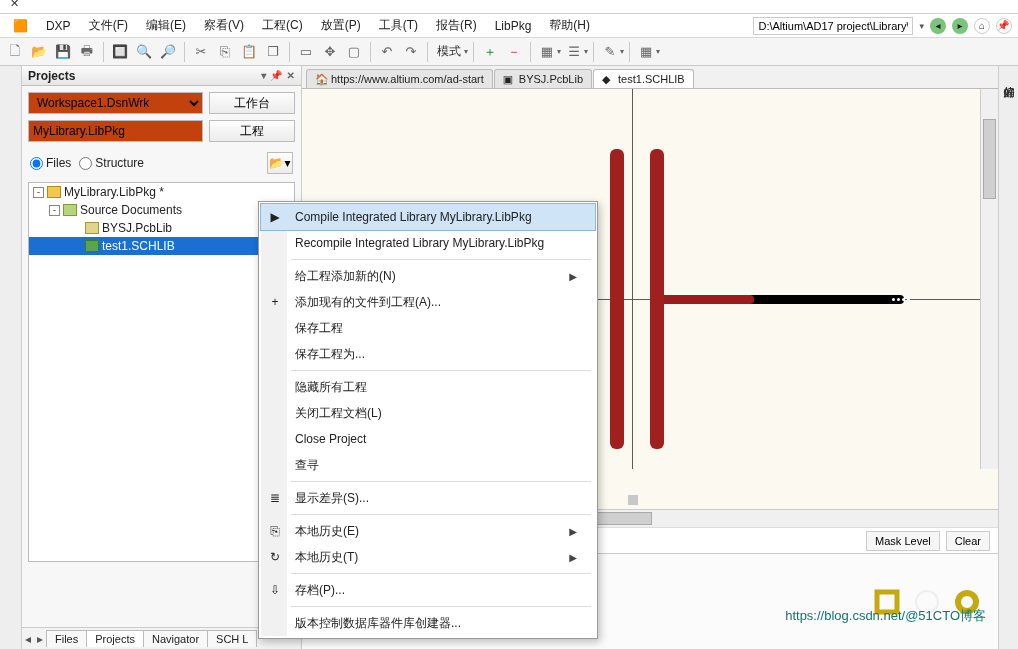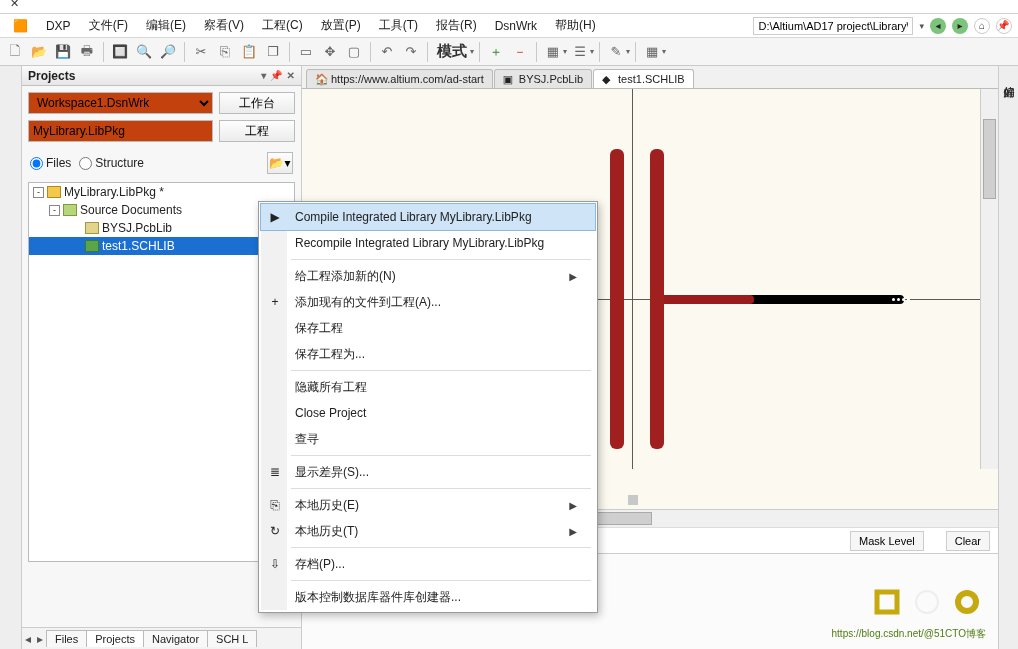--- a/index.html
+++ b/index.html
@@ -12,35 +12,35 @@
   .menubar-item { padding: 2px 7px; cursor: default; }
   .pathbox { margin-left: auto; display: flex; align-items: center; gap: 6px; }
   .pathbox input { width: 160px; height: 18px; font-size: 11px; padding: 0 4px; border: 1px solid #ccc; }
   .circ-btn { width: 16px; height: 16px; border-radius: 50%; display: inline-flex; align-items: center; justify-content: center; font-size: 10px; }
   .cg { background: #7cc37c; } .co { background: #fff; border:1px solid #ccc; }
   
   .toolbar { height: 28px; background: #f5f5f5; border-bottom: 1px solid #c9c9c9; display: flex; align-items: center; padding: 0 4px; gap: 2px; }
   .tb-btn { width: 22px; height: 22px; display: inline-flex; align-items: center; justify-content: center; color: #666; font-size: 13px; }
   .tb-sep { width: 1px; height: 20px; background: #c9c9c9; margin: 0 3px; }
   .tb-drop { font-size: 8px; color: #666; margin-left: -3px; }
-  .tb-label { padding: 0 4px; font-size: 15px; color: #333; font-weight: bold; }
+  .tb-label { padding: 0 4px; font-size: 12px; color: #333; }
   
   .mainrow { display: flex; height: 583px; }
   
   
   .leftdock { width: 22px; background: #eee; border-right: 1px solid #ccc; }
   
   
   .projects { width: 280px; background: #f7f7f7; border-right: 1px solid #ccc; display: flex; flex-direction: column; }
   .panel-title { height: 20px; background: linear-gradient(#fbfbfb,#e6e6e6); border-bottom: 1px solid #c0c0c0; display: flex; align-items: center; padding: 0 6px; font-weight: bold; font-size: 12px; }
   .panel-title .pins { margin-left: auto; display: flex; gap: 4px; font-size: 10px; color: #666; }
   .panel-body { padding: 6px; background: #f7f7f7; }
   .selectrow { display: flex; gap: 6px; margin-bottom: 6px; }
   .selectrow select, .selectrow input { flex: 1; height: 22px; font-size: 12px; border: 1px solid #bbb; padding: 0 4px; background: #c2410c; }
-  .btn-slim { width: 76px; height: 22px; background: linear-gradient(#fdfdfd,#ececec); border: 1px solid #bbb; font-size: 12px; text-align: center; }
+  .btn-slim { width: 86px; height: 22px; background: linear-gradient(#fdfdfd,#ececec); border: 1px solid #bbb; font-size: 12px; text-align: center; }
   .radiorow { display: flex; align-items: center; gap: 8px; padding: 4px 2px 8px; }
   .radiorow label { display: flex; align-items: center; gap: 3px; font-size: 12px; }
   .icon-folderbtn { margin-left: auto; width: 26px; height: 22px; background: linear-gradient(#fdfdfd,#ececec); border: 1px solid #bbb; font-size: 12px; }
   
   .tree { border: 1px solid #bbb; background: #fff; height: 380px; overflow: auto; font-size: 12px; }
   .tree-row { display: flex; align-items: center; height: 18px; padding-left: 4px; gap: 3px; white-space: nowrap; }
   .tree-row.sel { background: #1a6fd1; color: #fff; }
   .tw0 { padding-left: 4px; } .tw1 { padding-left: 20px; } .tw2 { padding-left: 40px; }
   .tw-exp { width: 11px; height: 11px; border: 1px solid #888; font-size: 9px; display: inline-flex; align-items: center; justify-content: center; line-height: 1; }
   .tw-icon { width: 14px; height: 12px; display: inline-block; }
@@ -70,27 +70,27 @@
   .pinline.red { background:#9a1c1c; left:362px; width:90px; height:9px; z-index:1;}
   .pin-end { position:absolute; top:207px; left:590px; width:20px; height:7px; display:flex; gap:2px; }
   .pin-end span{ width:3px;height:3px;background:#fff;border-radius:50%; margin-top:2px;}
   .canvas-handles { position:absolute; width:10px; height:10px; background:#c8c8c8; }
   .h1{ top:205px; left:-2px;} .h2{ top:205px; right:6px;} .h4{ top:406px; left:326px;}
   .scroll-v { position:absolute; right:0; top:0; bottom:40px; width:18px; background:#f0f0f0; border-left:1px solid #ccc;}
   .scroll-v .thumb{ position:absolute; top:30px; left:2px; width:13px; height:80px; background:#cfcfcf; border:1px solid #aaa;}
   .scroll-h { height:18px; background:#f0f0f0; border-top:1px solid #ccc; position:relative;}
   .scroll-h .thumb{ position:absolute; left:150px; top:2px; height:13px; width:200px; background:#cfcfcf; border:1px solid #aaa;}
   
-  .editor-footer { height: 26px; display: flex; align-items: center; justify-content: flex-end; padding: 0 8px; gap: 22px; background:#fff; border-top:1px solid #ddd;}
+  .editor-footer { height: 26px; display: flex; align-items: center; justify-content: flex-end; padding: 0 8px; gap: 6px; background:#fff; border-top:1px solid #ddd;}
   .btn-flat { height: 20px; padding: 0 8px; border: 1px solid #ccc; background: #f6f6f6; font-size: 11px; }
   
   .preview-strip { height: 96px; background: #fbfbfb; border-top: 1px solid #ccc; display: flex; align-items: center; padding: 0 18px; gap: 14px; position:relative;}
   .leads { font-size: 11px; color: #555; }
   .chip2d { border:1px solid #bbb; padding:2px 5px; font-size:10px; background:#fff;}
-  .wm { position:absolute; right:12px; bottom:8px; color:#4d7c0f; font-size:10px; }
+  .wm { position:absolute; right:12px; bottom:24px; color:#0f766e; font-size:13px; }
   .glyph { width:26px; height:26px; }
   
   
   .rightdock { width: 20px; background: #eee; border-left: 1px solid #ccc; writing-mode: vertical-rl; font-size: 11px; padding-top: 6px; text-align:left;}
   .rightdock span{ padding:6px 2px; display:block;}
   
   
   .ctxmenu { position: absolute; left: 258px; top: 201px; width: 340px; background: #fff; border: 1px solid #9a9a9a; box-shadow: 2px 3px 8px rgba(0,0,0,.25); z-index: 50; padding: 2px; }
   .ctxmenu .stripe { position:absolute; left:2px; top:2px; bottom:2px; width:26px; background:#f1f1f1; }
   .ctx-item { position: relative; display: flex; align-items: center; height: 26px; padding-left: 34px; padding-right: 18px; font-size: 12px; }
@@ -109,21 +109,21 @@
 <div class="menubar">
   <span class="menubar-item">🟧</span>
   <span class="menubar-item">DXP</span>
   <span class="menubar-item">文件(F)</span>
   <span class="menubar-item">编辑(E)</span>
   <span class="menubar-item">察看(V)</span>
   <span class="menubar-item">工程(C)</span>
   <span class="menubar-item">放置(P)</span>
   <span class="menubar-item">工具(T)</span>
   <span class="menubar-item">报告(R)</span>
-  <span class="menubar-item">DsnWrk</span>
+  <span class="menubar-item">LibPkg</span>
   <span class="menubar-item">帮助(H)</span>
   <div class="pathbox">
     <input readonly="" value="D:\Altium\AD17 project\Library\" style="">
     <span style="font-size:9px;color:#555;">▾</span>
     <span class="circ-btn cg">◂</span>
     <span class="circ-btn cg">▸</span>
     <span class="circ-btn co">⌂</span>
     <span class="circ-btn co">📌</span>
   </div>
 </div>
@@ -323,20 +323,23 @@
       <span>保存工程</span>
     </div>
     <div class="ctx-item">
       <span>保存工程为...</span>
     </div>
     <div class="ctx-sep"></div>
     <div class="ctx-item">
       <span>隐藏所有工程</span>
     </div>
     <div class="ctx-item">
+      <span>关闭工程文档(L)</span>
+    </div>
+    <div class="ctx-item">
       <span>Close Project</span>
     </div>
     <div class="ctx-item">
       <span>查寻</span>
     </div>
     <div class="ctx-sep"></div>
     <div class="ctx-item">
       <span class="ctx-ico">≣</span>
       <span>显示差异(S)...</span>
     </div>

